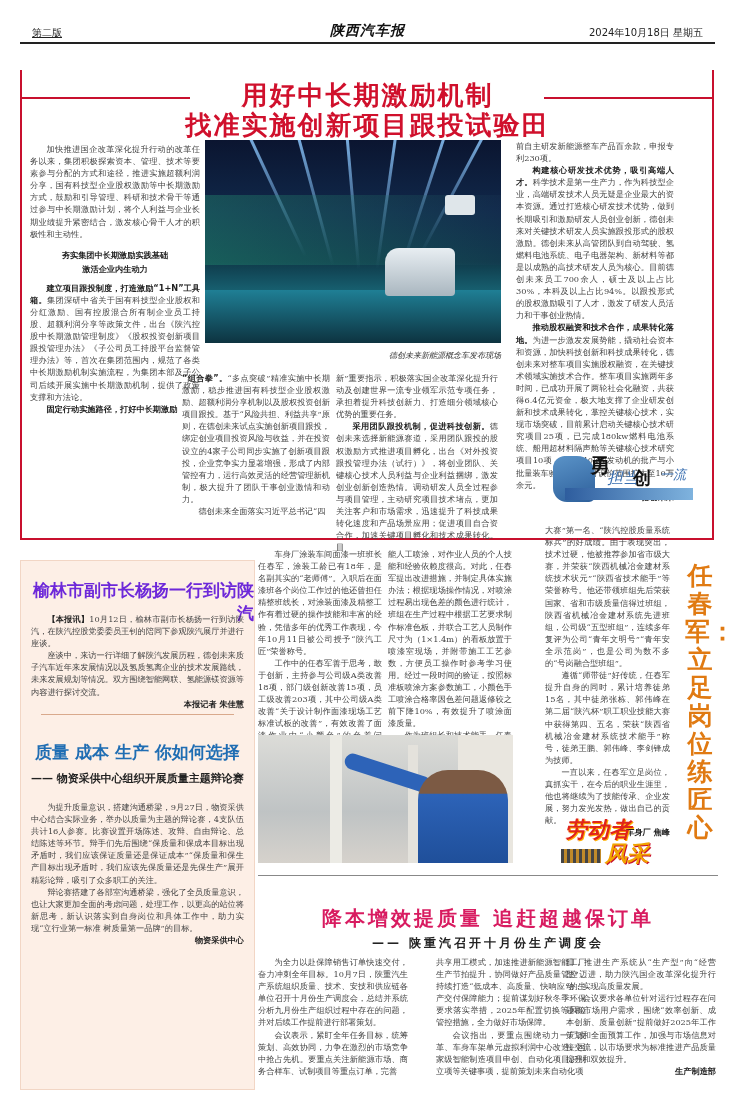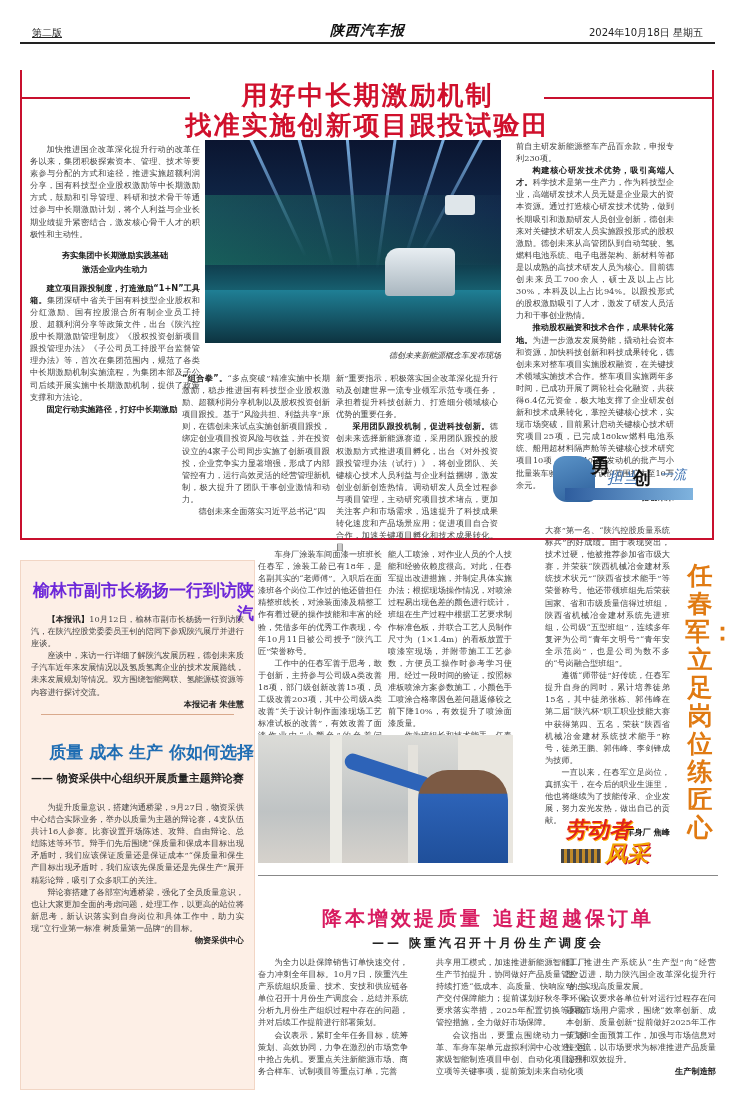--- a/index.html
+++ b/index.html
@@ -39,21 +39,21 @@
   .brand-logo .fist { position:absolute; left:8px; top:6px; width:42px; height:46px; background: linear-gradient(160deg,#5a93c8,#2d5f9a); border-radius: 12px 18px 6px 14px; }
   .brand-logo .bar { position:absolute; left:20px; top:38px; width:128px; height:12px; background: linear-gradient(90deg,#2e5d9e,#7fb3de); }
   .brand-logo .t1 { position:absolute; left:45px; top:2px; font-size:20px; font-weight:bold; color:#111; font-family:"DejaVu Sans",sans-serif;}
   .brand-logo .t2 { position:absolute; left:62px; top:18px; font-size:16px; color:#3a6fb0; font-style:italic;}
   .brand-logo .t3 { position:absolute; left:88px; top:16px; font-size:18px; font-weight:bold; color:#111; font-family:"DejaVu Sans",sans-serif;}
   .brand-logo .t4 { position:absolute; left:115px; top:16px; font-size:13px; color:#3a6fb0; font-style:italic;}
 
   
   .left-box { position: absolute; left: 20px; top: 560px; width: 235px; height: 530px; background: #fdefe6; border: 1px solid #f2d6c5; }
   .green-head { position:absolute; left:0; right:0; top: 18px; text-align:right; color:#6d28d9; font-weight:bold; font-size:17px; font-family:"DejaVu Sans",sans-serif;padding-left:9px; }
-  .blue-head { position:absolute; left:0; right:0; top: 180px; text-align:right; color:#1f6db3; font-weight:bold; font-size:17px; font-family:"DejaVu Sans",sans-serif; }
+  .blue-head { position:absolute; left:0; right:0; top: 180px; text-align:center; color:#1f6db3; font-weight:bold; font-size:17px; font-family:"DejaVu Sans",sans-serif; }
   .blue-sub { position:absolute; left:10px; right:10px; top: 210px; text-align:left; color:#222; font-weight:bold; font-size:11px; font-family:"DejaVu Sans",sans-serif; }
   .divider-line { position:absolute; left:20px; right:20px; top:153px; height:1px; background:#d9a98c; }
 
   
   .photo2 { position:absolute; left: 258px; top: 735px; width: 255px; height: 128px; background: linear-gradient(180deg,#dcdcd8 0%, #bfc3c4 60%, #d6d2cc 100%); overflow:hidden; }
   .photo2 .frame { position:absolute; left:72px; top:0; width:12px; height:128px; background:#ecebe5; }
   .photo2 .frame2 { position:absolute; left:150px; top:10px; width:10px; height:118px; background:#e4e2dc; }
   .photo2 .person { position:absolute; left:160px; top:35px; width:90px; height:93px; background: linear-gradient(180deg,#7c5a44 0%,#7c5a44 25%,#2d63b8 26%,#1f4f9a 100%); border-radius: 30px 30px 0 0; }
   .photo2 .arm { position:absolute; left:85px; top:30px; width:90px; height:16px; background:#2d63b8; transform: rotate(18deg); border-radius:8px; }
   .photo2 .wall { position:absolute; left:200px; top:0; width:55px; height:128px; background:#e9e6df; }

